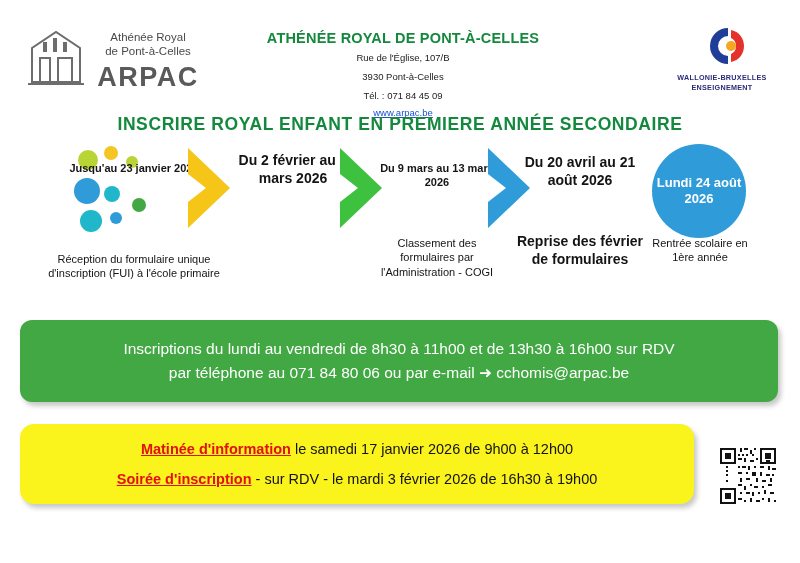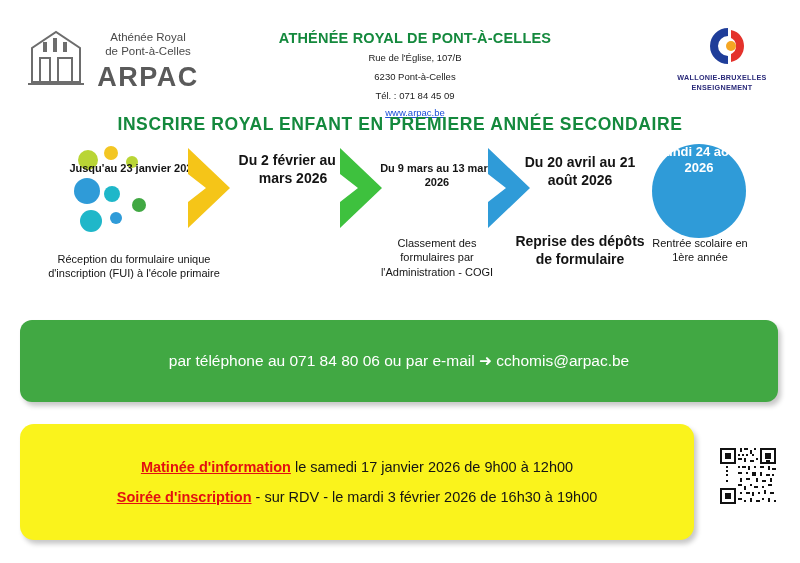--- a/index.html
+++ b/index.html
@@ -25,21 +25,21 @@
   }
   .logo-left {
     position: absolute;
     left: 26px; top: 22px;
     width: 210px; height: 70px;
   }
   .logo-left svg { display: block; }
 
   .school-block {
     position: absolute;
-    left: 250px; top: 30px;
+    left: 238px; top: 30px;
     width: 330px;
     text-align: center;
   }
   .school-name {
     color: #14893d;
     font-weight: bold;
     font-size: 14.5px;
     letter-spacing: 0.2px;
     white-space: nowrap;
   }
@@ -116,20 +116,21 @@
     position: absolute;
     left: 652px; top: 4px;
     width: 94px; height: 94px;
     border-radius: 50%;
     background: #2f9bd8;
     color: #ffffff;
     font-weight: bold;
     font-size: 13px;
     line-height: 1.25;
     display: flex;
+    align-items: center;
     justify-content: center;
     text-align: center;
   }
 
   
   .green-banner {
     position: absolute;
     left: 20px; top: 320px;
     width: 758px; height: 82px;
     background: #41a843;
@@ -143,21 +144,21 @@
     font-size: 15.5px;
     line-height: 1.55;
     text-align: center;
   }
   .green-banner div { padding: 0 10px; }
 
   
   .yellow-banner {
     position: absolute;
     left: 20px; top: 424px;
-    width: 674px; height: 116px;
+    width: 674px; height: 80px;
     background: #faf31c;
     border-radius: 14px;
     box-shadow: 3px 4px 5px rgba(0,0,0,0.22);
     display: flex;
     flex-direction: column;
     align-items: center;
     justify-content: center;
     gap: 14px;
     text-align: center;
   }
@@ -197,21 +198,21 @@
       </g>
       <text x="122" y="19" font-family="Liberation Sans, sans-serif" font-size="11.5" fill="#4a4a4a" text-anchor="middle">Athénée Royal</text>
       <text x="122" y="33" font-family="Liberation Sans, sans-serif" font-size="11.5" fill="#4a4a4a" text-anchor="middle">de Pont-à-Celles</text>
       <text x="122" y="64" font-family="Liberation Sans, sans-serif" font-size="27" font-weight="bold" fill="#5a5a5a" text-anchor="middle" letter-spacing="1.5">ARPAC</text>
     </svg>
   </div>
 
   <div class="school-block">
     <div class="school-name">ATHÉNÉE ROYAL DE PONT-À-CELLES</div>
     <div class="school-line">Rue de l'Église, 107/B</div>
-    <div class="school-line">6230 Pont-à-Celles</div>
+    <div class="school-line">3930 Pont-à-Celles</div>
     <div class="school-line">Tél. : 071 84 45 09</div>
     <a class="school-url" href="#">www.arpac.be</a>
   </div>
 
   <div class="logo-right">
     <svg class="wbe-mark" viewBox="0 0 48 44" xmlns="http://www.w3.org/2000/svg">
       <path d="M30 4 A18 18 0 1 0 30 40 L30 32 A10 10 0 1 1 30 12 Z" fill="#1f3d99"></path>
       <path d="M33 6 C42 8 46 15 46 22 C46 29 42 36 33 38 L33 30 C37 28 38 25 38 22 C38 19 37 16 33 14 Z" fill="#e4322b"></path>
       <circle cx="33" cy="22" r="5" fill="#f5a623"></circle>
     </svg>
@@ -266,32 +267,33 @@
 
   <div class="chev" style="left:486px; top:6px;">
     <svg width="48" height="84" viewBox="0 0 48 84" xmlns="http://www.w3.org/2000/svg">
       <path d="M2 2 L44 42 L2 82 L2 56 L20 42 L2 28 Z" fill="#2f9bd8"></path>
     </svg>
   </div>
   <div class="step" style="left:510px; top:14px; width:140px;">
     <div class="step-date" style="font-size:14px;">Du 20 avril au 21 août  2026</div>
   </div>
   <div class="step" style="left:512px; top:92px; width:136px;">
-    <div class="step-desc" style="font-size:14px; font-weight:bold;">Reprise des dépôts de formulaire</div>
+    <div class="step-desc" style="font-size:14px; font-weight:bold;">Reprise des février de formulaires</div>
   </div>
 
   <div class="circle5">
     <span>Lundi 24 août 2026</span>
   </div>
   <div class="step" style="left:652px; top:96px; width:96px;">
     <div class="step-desc" style="font-size:11px;">Rentrée scolaire en 1ère année</div>
   </div>
 </div>
 
 <div class="green-banner">
+  <div>Inscriptions du lundi au vendredi de 8h30 à 11h00 et de 13h30 à 16h00 sur RDV</div>
   <div>par téléphone au 071 84 80 06 ou par e-mail ➜ cchomis@arpac.be</div>
 </div>
 
 <div class="yellow-banner">
   <div class="yl-line">
     <span class="yl-red">Matinée d'information</span><span> le samedi 17 janvier 2026 de 9h00 à 12h00</span>
   </div>
   <div class="yl-line">
     <span class="yl-red">Soirée d'inscription</span><span> - sur RDV - le mardi 3 février 2026 de 16h30 à 19h00</span>
   </div>

